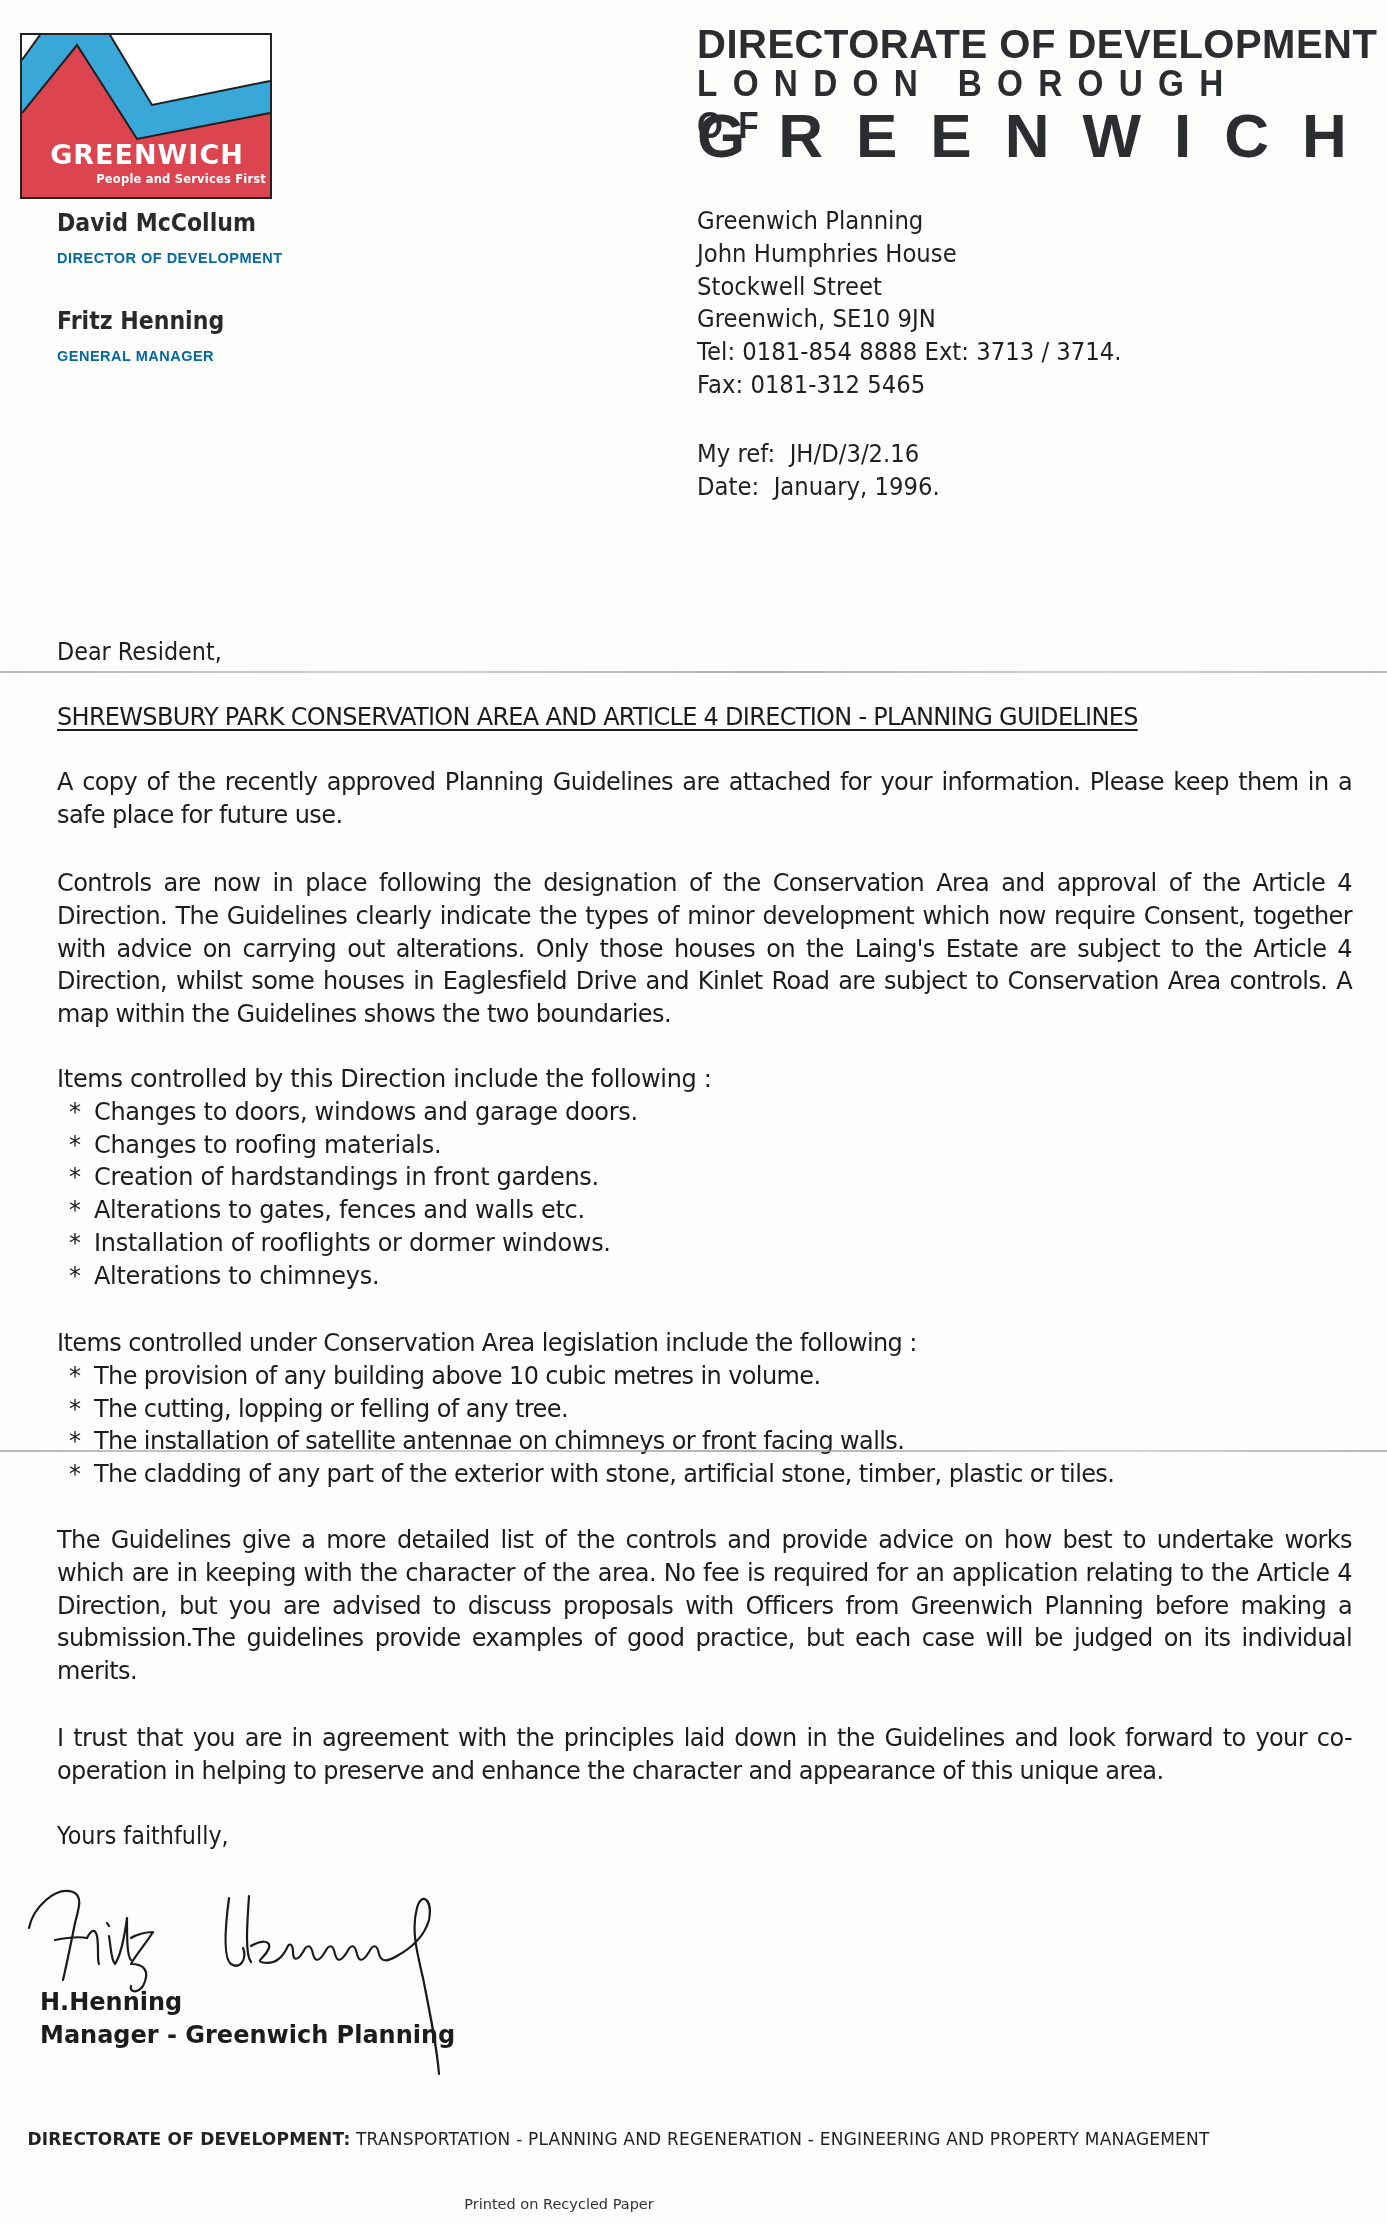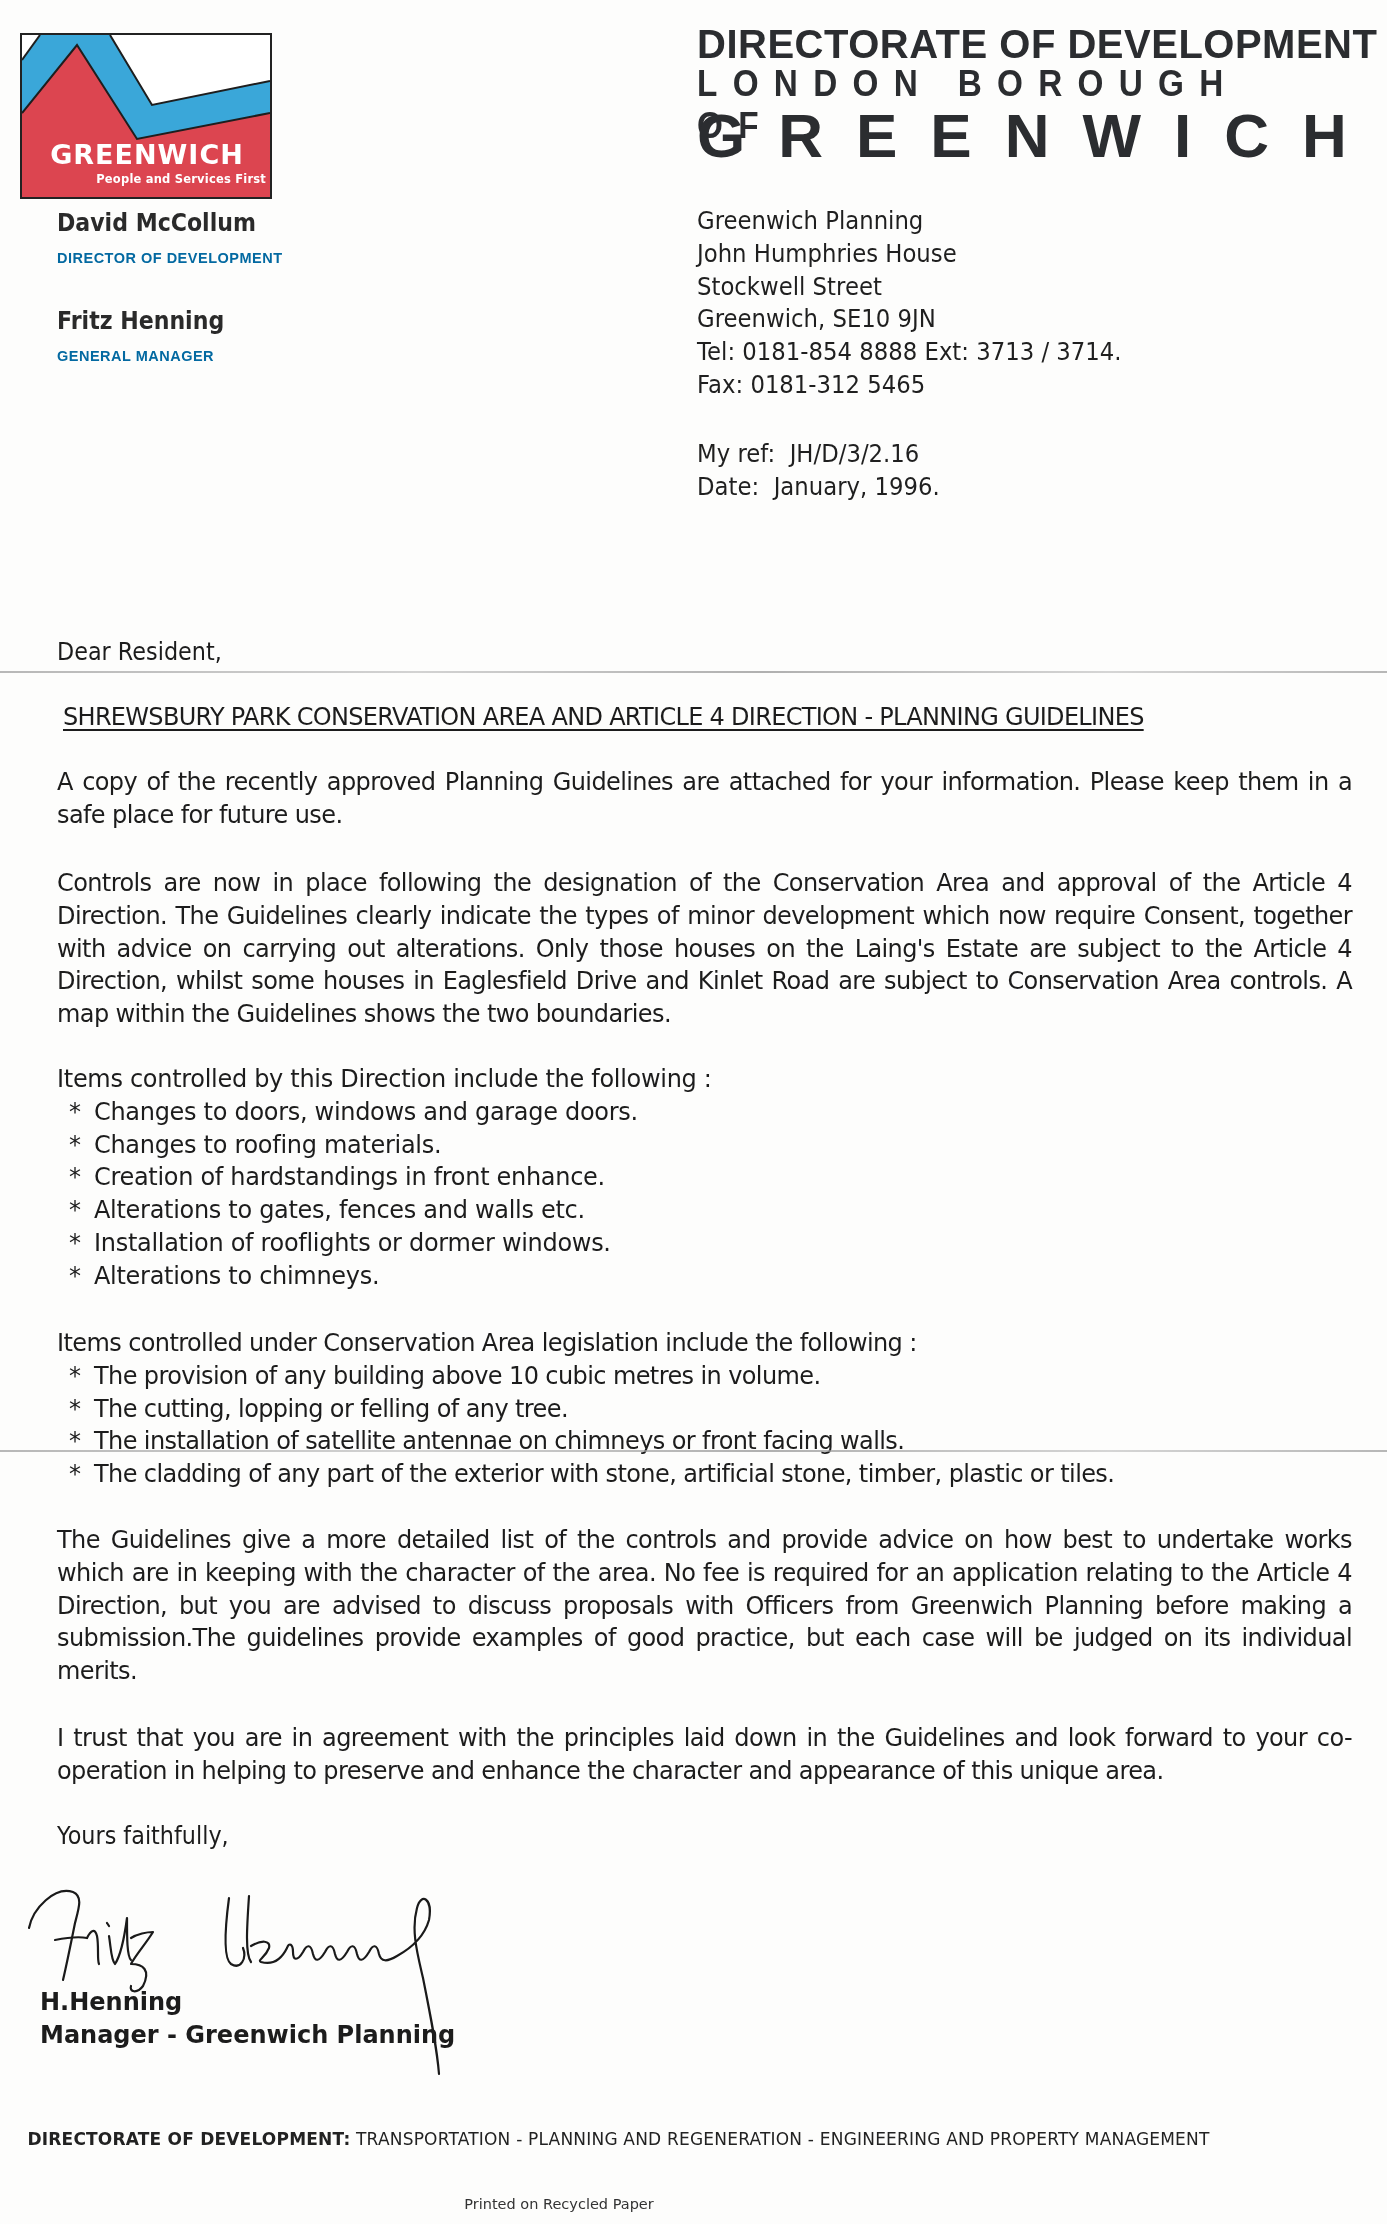--- a/index.html
+++ b/index.html
@@ -27,21 +27,21 @@
   .hd3 { left: 697px; top: 100px; font-size: 62px; font-weight: bold; color: #2b2d30; letter-spacing: 33px; }
 
   .addr { left: 697px; top: 205px; font-size: 24.5px; line-height: 32.8px; font-family: "DejaVu Sans", sans-serif; transform: scaleX(0.93); transform-origin: left; color: #1f1f1f; }
   .refs { left: 697px; top: 438px; font-size: 24.5px; line-height: 32.8px; font-family: "DejaVu Sans", sans-serif; transform: scaleX(0.93); transform-origin: left; color: #1f1f1f; }
 
   .body-text { left: 57px; width: 1295px; font-size: 24px; line-height: 32.8px; font-family: "DejaVu Sans", sans-serif; color: #1c1c1c; text-align: justify; text-align-last: left; }
   .narrow { letter-spacing: -0.6px; }
 
   .fold { height: 2px; background: linear-gradient(90deg, #9a9a9a, #c0c0c0 30%, #8f8f8f 55%, #c4c4c4 80%, #999); opacity: 0.7; left: 0; width: 1387px; }
 
-  .subject { left: 57px; top: 703px; font-size: 24px; text-decoration: underline; text-decoration-thickness: 2px; text-underline-offset: 4px; font-family: "DejaVu Sans", sans-serif; letter-spacing: -0.7px; color: #1c1c1c; white-space: nowrap; margin-left: 6px; }
+  .subject { left: 57px; top: 703px; font-size: 24px; text-decoration: underline; text-decoration-thickness: 2px; text-underline-offset: 4px; font-family: "DejaVu Sans", sans-serif; letter-spacing: -0.7px; color: #1c1c1c; white-space: nowrap; }
 
   ul.bullets { list-style: none; margin: 0; padding: 0; }
   ul.bullets li { padding-left: 37px; position: relative; }
   ul.bullets li .star { position: absolute; left: 12px; }
 
   .sig-svg { left: 25px; top: 1868px; }
   .sig-name { left: 40px; top: 1986px; font-size: 24px; line-height: 33px; font-family: "DejaVu Sans", sans-serif; color: #1c1c1c; font-weight: bold; }
 
   .footer1 { left: 0; width: 1237px; top: 2129px; text-align: center; font-size: 17px; font-family: "DejaVu Sans", sans-serif; letter-spacing: 0.2px; color: #222; }
   .footer1 b { font-weight: bold; }
@@ -93,21 +93,21 @@
 
 <div class="abs body-text narrow" style="top:766px;">A copy of the recently approved Planning Guidelines are attached for your information. Please keep them in a  safe place for future use.</div>
 
 <div class="abs body-text narrow" style="top:867px;">Controls are now in place following the designation of the Conservation Area and approval of the Article 4 Direction. The Guidelines clearly indicate the types of minor development which now require Consent,  together with advice on carrying out alterations. Only those houses on the Laing's Estate are subject to the Article 4 Direction, whilst some houses in Eaglesfield Drive and Kinlet Road are subject to Conservation Area controls. A map within the Guidelines shows the two boundaries.</div>
 
 <div class="abs body-text" style="top:1063px; letter-spacing:-0.3px;">
   <div>Items controlled by this Direction include the following :</div>
   <ul class="bullets">
     <li><span class="star">*</span><span>Changes to doors, windows and garage doors.</span></li>
     <li><span class="star">*</span><span>Changes to roofing materials.</span></li>
-    <li><span class="star">*</span><span>Creation of hardstandings in front enhance.</span></li>
+    <li><span class="star">*</span><span>Creation of hardstandings in front gardens.</span></li>
     <li><span class="star">*</span><span>Alterations to gates, fences and walls etc.</span></li>
     <li><span class="star">*</span><span>Installation of rooflights or dormer windows.</span></li>
     <li><span class="star">*</span><span>Alterations to chimneys.</span></li>
   </ul>
 </div>
 
 <div class="abs body-text narrow" style="top:1327px;">
   <div>Items controlled under Conservation Area legislation include the following :</div>
   <ul class="bullets">
     <li><span class="star">*</span><span>The provision of any building above 10 cubic metres in volume.</span></li>

